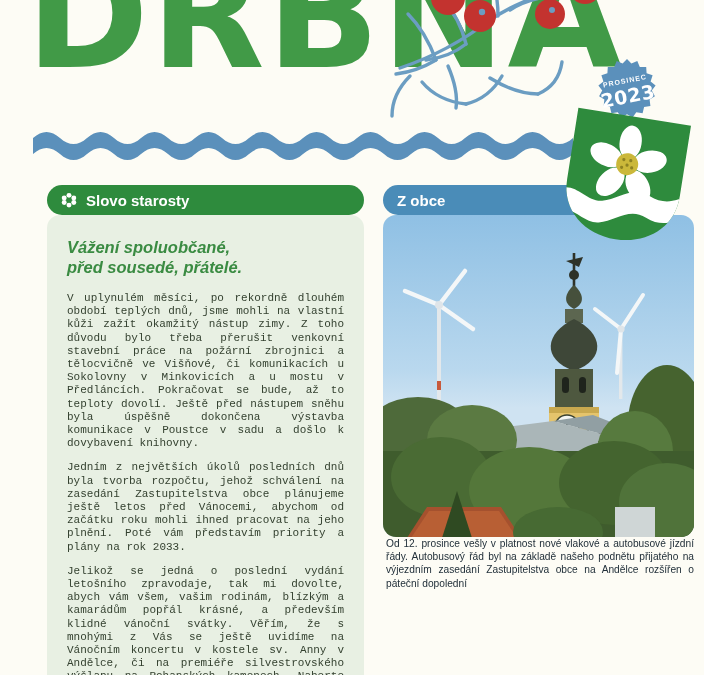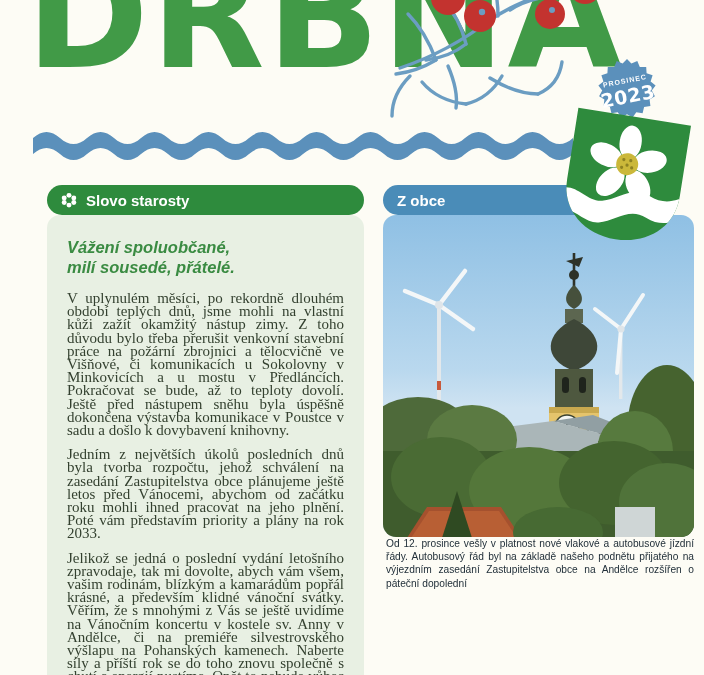--- a/index.html
+++ b/index.html
@@ -72,23 +72,23 @@
     background: #e8f0e3;
     border-radius: 13px 13px 0 0;
     padding: 22px 20px 0 20px;
     overflow: hidden;
   }
   .left-col h2 {
     color: #3a8b42; font-size: 16.5px; font-weight: 700;
     line-height: 20px; margin-bottom: 15px; font-style: italic;
   }
   .left-col p {
-    color: #33402f; font-size: 15px; line-height: 13.2px;
+    color: #33402f; font-size: 11px; line-height: 13.2px;
     text-align: justify; margin-bottom: 11px;
-    font-family: Liberation Serif, serif;
+    font-family: Liberation Mono, monospace;
   }
 
   
   .right-col { position: absolute; left: 383px; top: 215px; width: 315px; height: 465px; overflow: hidden; }
   .photo {
     position: relative; width: 311px; height: 322px;
     border-radius: 13px; overflow: hidden;
     background: linear-gradient(#8fc0e4 0%, #b9d8ee 48%, #cfe3f2 60%);
   }
   .right-col h2 {
@@ -215,21 +215,21 @@
     <span class="pill-label">Slovo starosty</span>
   </div>
 
   <div class="pill pill-blue">
     <span class="pill-label">Z obce</span>
   </div>
 
   <div class="left-col">
     <h2>
       <span>Vážení spoluobčané,</span><br>
-      <span>milí sousedé, přátelé.</span>
+      <span>před sousedé, přátelé.</span>
     </h2>
     <p>V uplynulém měsíci, po rekordně dlouhém období teplých dnů, jsme mohli na vlastní kůži zažít okamžitý nástup zimy. Z toho důvodu bylo třeba přerušit venkovní stavební práce na požární zbrojnici a tělocvičně ve Višňové, či komunikacích u Sokolovny v Minkovicích a u mostu v Předláncích. Pokračovat se bude, až to teploty dovolí. Ještě před nástupem sněhu byla úspěšně dokončena výstavba komunikace v Poustce v sadu a došlo k dovybavení knihovny.</p>
     <p>Jedním z největších úkolů posledních dnů byla tvorba rozpočtu, jehož schválení na zasedání Zastupitelstva obce plánujeme ještě letos před Vánocemi, abychom od začátku roku mohli ihned pracovat na jeho plnění. Poté vám představím priority a plány na rok 2033.</p>
     <p>Jelikož se jedná o poslední vydání letošního zpravodaje, tak mi dovolte, abych vám všem, vašim rodinám, blízkým a kamarádům popřál krásné, a především klidné vánoční svátky. Věřím, že s mnohými z Vás se ještě uvidíme na Vánočním koncertu v kostele sv. Anny v Andělce, či na premiéře silvestrovského výšlapu na Pohanských kamenech. Naberte síly a příští rok se do toho znovu společně s chutí a energií pustíme. Opět to nebude vůbec jednoduchý rok. Avšak věřím, že s pozitivním myšlením to společně zvládneme.</p>
   </div>
 
   <div class="right-col">
 
     <div class="photo">
 

